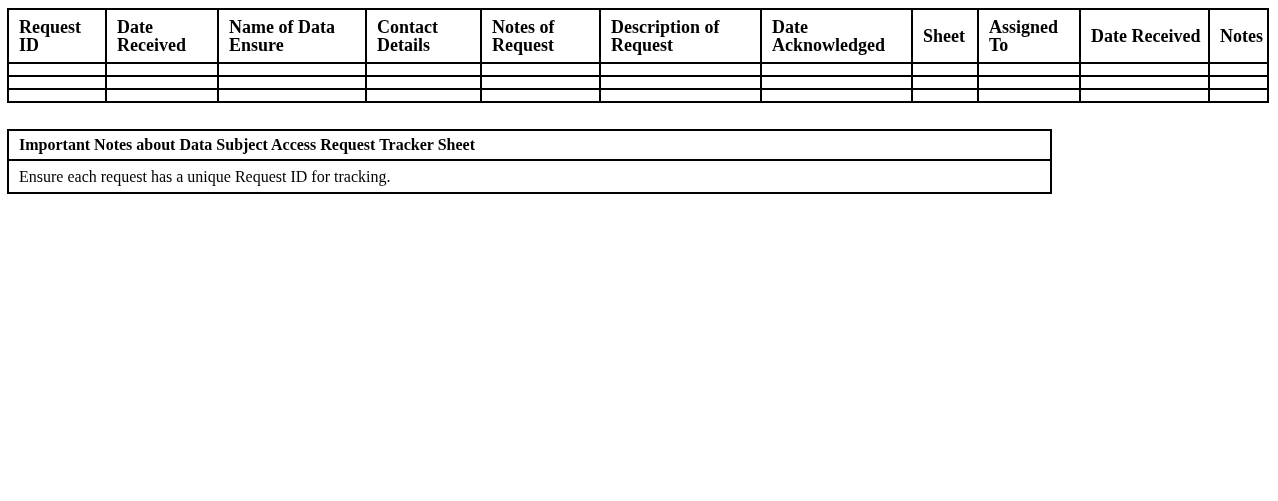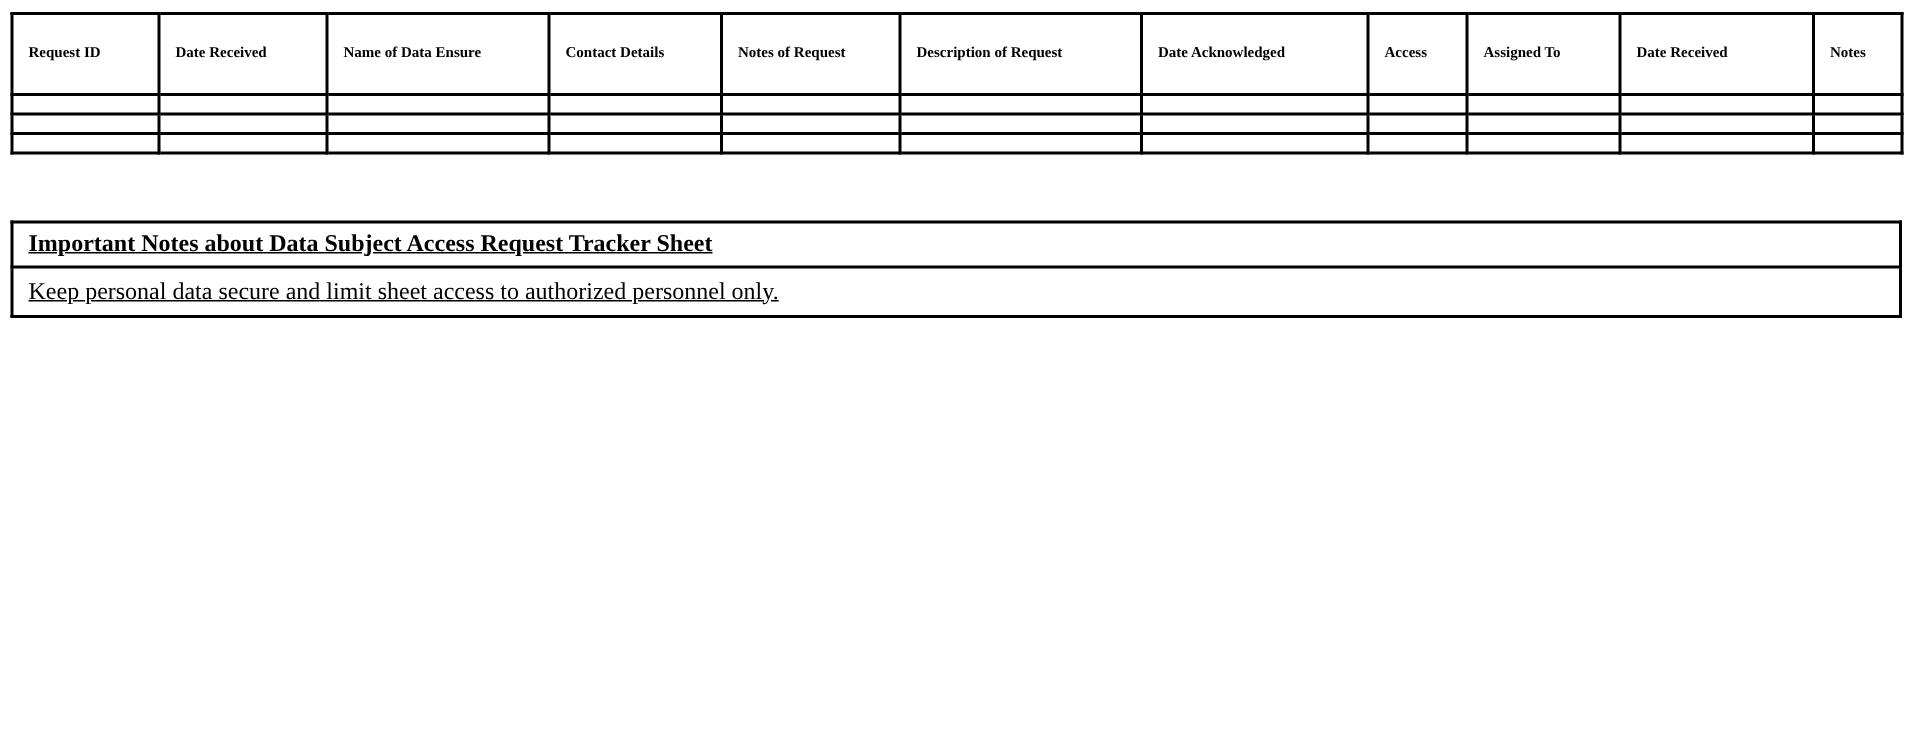--- a/index.html
+++ b/index.html
@@ -22,33 +22,32 @@
     border-collapse: collapse;
     table-layout: fixed;
     margin-left: 7px;
     background: #ffffff;
   }
   table.tracker {
     margin-top: 8px;
     width: 1260px;
   }
   table.notes {
-    margin-top: 44px;
-    width: 1261px;
-    text-decoration: underline;
+    margin-top: 26px;
+    width: 1045px;
   }
   th, td {
     border: 2px solid #000000;
     padding: 2px 6px 2px 10px;
     vertical-align: middle;
     text-align: left;
     overflow: hidden;
   }
   table.tracker th {
-    font-size: 10px;
+    font-size: 18px;
     font-weight: bold;
     line-height: 18px;
     height: 54px;
   }
   table.tracker tbody td {
     height: 13px;
     font-size: 11px;
     line-height: 13px;
   }
   table.notes td {
@@ -85,21 +84,21 @@
     </colgroup>
     <thead>
       <tr id="tracker-head">
           <th>Request ID</th>
           <th>Date Received</th>
           <th>Name of Data Ensure</th>
           <th>Contact Details</th>
           <th>Notes of Request</th>
           <th>Description of Request</th>
           <th>Date Acknowledged</th>
-          <th>Access</th>
+          <th>Sheet</th>
           <th>Assigned To</th>
           <th>Date Received</th>
           <th>Notes</th>
         </tr>
     </thead>
     <tbody id="tracker-body">
         <tr>
           <td></td>
           <td></td>
           <td></td>
@@ -142,18 +141,18 @@
   </table>
 
   <table class="notes">
     <tbody>
       <tr>
         <td class="title-cell">Important Notes about Data Subject Access Request Tracker Sheet</td>
       </tr>
     </tbody>
     <tbody id="notes-body">
         <tr>
-          <td class="note-cell">Keep personal data secure and limit sheet access to authorized personnel only.</td>
+          <td class="note-cell">Ensure each request has a unique Request ID for tracking.</td>
         </tr>
       </tbody>
   </table>
 
 </div>
 
 </body></html>

